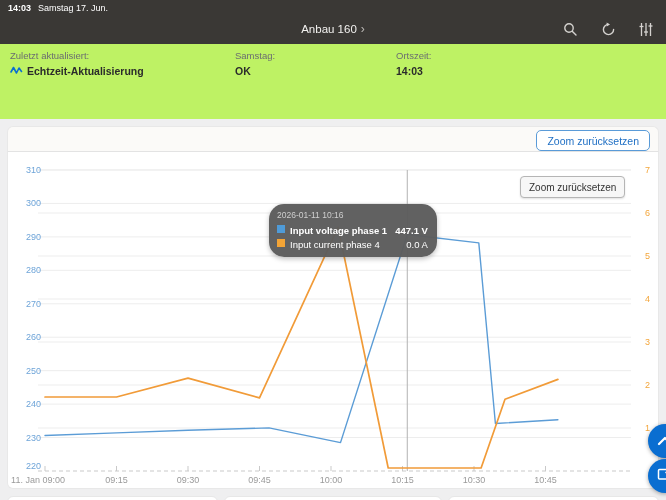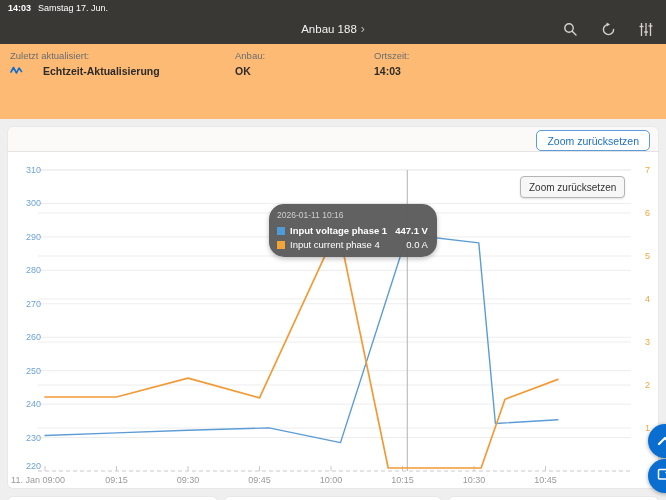--- a/index.html
+++ b/index.html
@@ -14,25 +14,25 @@
   .batt{width:16px;height:8px;border:1px solid rgba(255,255,255,.7);border-radius:2px;position:relative;}
   .batt::after{content:"";position:absolute;left:1px;top:1px;bottom:1px;width:9px;background:#fff;border-radius:1px;}
   .batt::before{content:"";position:absolute;right:-3px;top:2px;width:2px;height:4px;background:rgba(255,255,255,.7);border-radius:0 1px 1px 0;}
   .navbar{position:absolute;top:15px;left:0;width:666px;height:29px;background:#3a3835;color:#fff;}
   .nav-title{position:absolute;left:0;right:0;top:7px;text-align:center;font-size:11.5px;color:#f2f1ef;}
   .nav-title .chev{color:#b9b7b4;margin-left:4px;font-size:12px;}
   .nav-icons{position:absolute;right:12px;top:5px;display:flex;gap:22px;}
   .nav-icons .ic{width:16px;height:18px;display:flex;align-items:center;justify-content:center;cursor:pointer;}
 
   
-  .header{position:absolute;top:44px;left:0;width:666px;height:75px;background:#fdba74;}
+  .header{position:absolute;top:44px;left:0;width:666px;height:75px;background:#bef264;}
   .kv{position:absolute;top:6px;}
   .kv .lab{font-size:9.5px;color:#6a6d70;}
-  .kv .val{font-size:10.5px;color:#2b2b2b;font-weight:bold;margin-top:4px;display:flex;align-items:center;gap:20px;}
-  .kv1{left:10px;} .kv2{left:235px;} .kv3{left:374px;}
+  .kv .val{font-size:10.5px;color:#2b2b2b;font-weight:bold;margin-top:4px;display:flex;align-items:center;gap:4px;}
+  .kv1{left:10px;} .kv2{left:235px;} .kv3{left:396px;}
   .hbtn{position:absolute;top:88px;height:28px;background:#fff;border:1px solid #c8c8c8;border-radius:6px;
     box-sizing:border-box;display:flex;align-items:center;justify-content:center;cursor:pointer;}
   .prev{left:9px;width:26px;} .next{left:190px;width:26px;}
   .datebox{left:38px;width:149px;font-size:10px;color:#2b2b2b;padding:0 6px;}
   .lockbtn{right:14px;width:26px;}
 
   
   .card-strip{position:absolute;top:126px;left:7px;width:652px;height:26px;background:#fbfaf8;
     border:1px solid #e8e8e8;border-bottom:1px solid #e3e3e3;border-radius:6px 6px 0 0;box-sizing:border-box;}
   .btn-blue{position:absolute;right:8px;top:3px;height:19px;padding:0 10px;background:#fff;border:1px solid #5a9bd8;
@@ -40,21 +40,21 @@
   .chart-card{position:absolute;top:152px;left:7px;width:652px;height:337px;background:#fff;
     border:1px solid #e8e8e8;border-top:none;border-radius:0 0 6px 6px;box-sizing:border-box;}
   .chart-card svg{position:absolute;left:0;top:0;}
   .btn-gray{position:absolute;left:512px;top:24px;height:20px;padding:0 8px;background:#f7f7f7;border:1px solid #b5b5b5;
     border-radius:4px;color:#333;font-size:10px;display:flex;align-items:center;box-shadow:0 1px 2px rgba(0,0,0,.12);cursor:pointer;}
 
   
   .tooltip{position:absolute;left:261px;top:52px;background:rgba(92,92,92,.97);border-radius:15px;
     padding:6px 9px 7px 8px;color:#fff;box-shadow:0 2px 5px rgba(0,0,0,.25);}
   .tooltip .ts{font-size:8.5px;color:#cfcfcf;margin-bottom:5px;}
-  .trow{display:flex;align-items:center;font-size:9.5px;margin-top:3px;white-space:nowrap;}
+  .trow{display:flex;align-items:flex-start;font-size:9.5px;margin-top:3px;white-space:nowrap;}
   .trow .sw{width:8px;height:8px;margin-right:5px;flex:0 0 auto;}
   .trow .tl{margin-right:8px;}
   .trow .tv{margin-left:auto;}
   .trow.bold{font-weight:bold;}
 
   
   .fab{position:absolute;right:11px;width:34px;height:34px;border-radius:50%;background:#0a6ed1;
     display:flex;align-items:center;justify-content:center;box-shadow:0 1px 4px rgba(0,0,0,.35);cursor:pointer;}
   .fab1{top:424px;} .fab2{top:459px;}
 
@@ -79,21 +79,21 @@
             <path d="M6 8.4 L4.4 6.6 A2.4 2.4 0 0 1 7.6 6.6 Z" fill="#fff"></path>
           </svg>
       </span>
       <span>61 %</span>
       <span class="batt"></span>
     </div>
   </div>
 
   <div class="navbar">
     <div class="nav-title">
-      <span>Anbau 188</span><span class="chev">›</span>
+      <span>Anbau 160</span><span class="chev">›</span>
     </div>
     <div class="nav-icons">
       <span class="ic">
         <svg width="14" height="14" viewBox="0 0 14 14">
             <circle cx="6" cy="6" r="4.2" fill="none" stroke="#d4d2cf" stroke-width="1.4"></circle>
             <line x1="9.2" y1="9.2" x2="13" y2="13" stroke="#d4d2cf" stroke-width="1.4" stroke-linecap="round"></line>
           </svg>
       </span>
       <span class="ic">
         <svg width="15" height="15" viewBox="0 0 15 15">
@@ -122,21 +122,21 @@
       <div class="val">
         <span>
           <svg width="13" height="10" viewBox="0 0 13 10">
               <polyline points="1,7 3.5,2.5 6.5,8 9,3 11.5,6.5" fill="none" stroke="#0a6ed1" stroke-width="1.6" stroke-linecap="round" stroke-linejoin="round"></polyline>
             </svg>
         </span>
         <span>Echtzeit-Aktualisierung</span>
       </div>
     </div>
     <div class="kv kv2">
-      <div class="lab">Anbau:</div>
+      <div class="lab">Samstag:</div>
       <div class="val">OK</div>
     </div>
     <div class="kv kv3">
       <div class="lab">Ortszeit:</div>
       <div class="val">14:03</div>
     </div>
 
     <div class="hbtn prev">
       <svg width="8" height="12" viewBox="0 0 8 12">
           <polyline points="6.5,1 1.5,6 6.5,11" fill="none" stroke="#4a4a4a" stroke-width="1.4" stroke-linecap="round" stroke-linejoin="round"></polyline>

